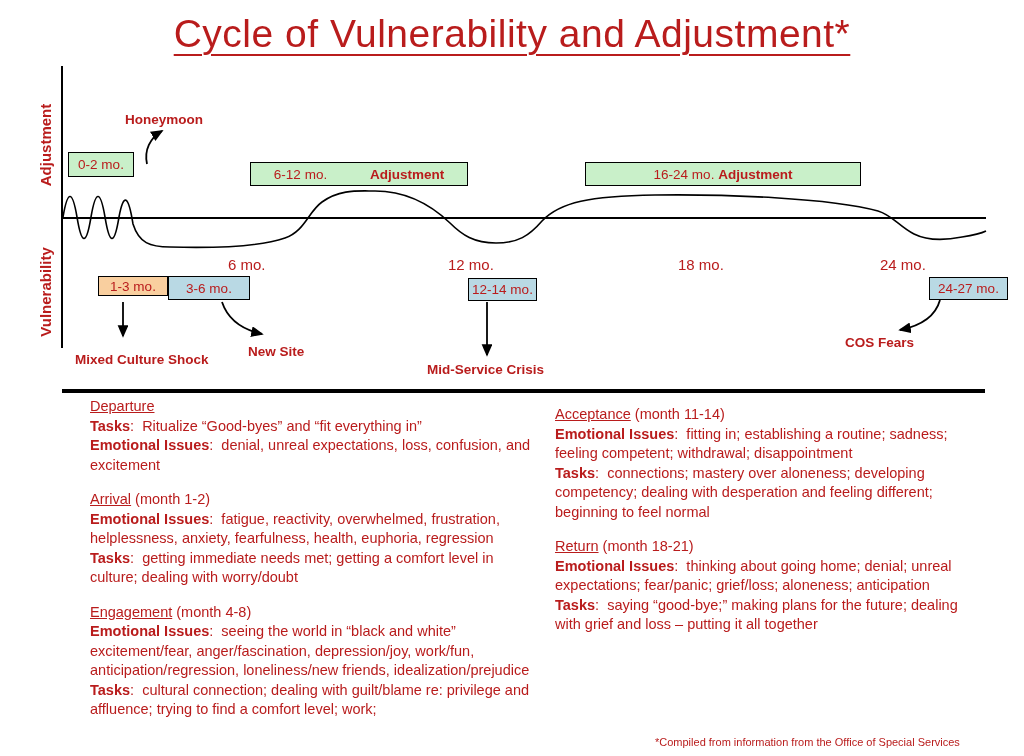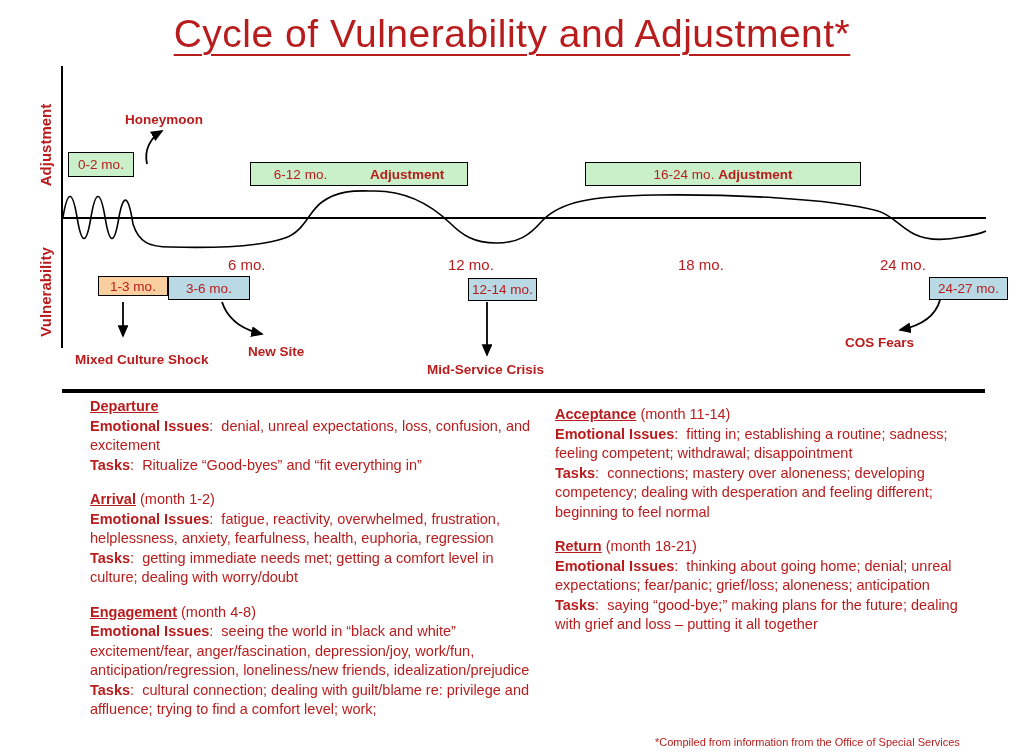--- a/index.html
+++ b/index.html
@@ -28,21 +28,21 @@
   .tbox.orange { background:#f9cf9f; }
   .tbox.blue   { background:#b9d9e4; }
   .tbox b { font-weight:bold; }
 
   .tick { position:absolute; font-size:15px; white-space:nowrap; }
   .callout { position:absolute; font-weight:bold; font-size:13.5px; white-space:nowrap; }
 
   .notes-col { position:absolute; font-size:14.5px; line-height:19.5px; }
   .note-sec { margin:0 0 15px 0; }
   .note-sec p { margin:0; white-space:pre-wrap; }
-  .head-title { font-weight:bold; text-decoration:underline;margin-top:35px; }
+  .head-title { font-weight:normal; text-decoration:underline;margin-top:35px; }
   .sec-line b { font-weight:bold; }
 
   .footnote { position:absolute; font-size:11px; white-space:nowrap; }
 </style>
 </head>
 <body>
 
 <div class="stage">
 
   <svg class="overlay" viewBox="0 0 1024 756">
@@ -124,22 +124,22 @@
   </div>
 
   <div class="callout" style="left:75px;  top:344px;margin-top:8px;">Mixed Culture Shock</div>
   <div class="callout" style="left:248px; top:344px;">New Site</div>
   <div class="callout" style="left:427px; top:362px;">Mid-Service Crisis</div>
   <div class="callout" style="left:845px; top:335px;">COS Fears</div>
 
   <div class="notes-col" style="left:90px; top:397px; width:447px;">
     <div class="note-sec">
       <p class="sec-head"><span class="head-title">Departure</span><span></span></p>
+      <p class="sec-line"><b>Tasks</b><span>:  Ritualize “Good-byes” and “fit everything in”</span></p>
       <p class="sec-line"><b>Emotional Issues</b><span>:  denial, unreal expectations, loss, confusion, and excitement</span></p>
-      <p class="sec-line"><b>Tasks</b><span>:  Ritualize “Good-byes” and “fit everything in”</span></p>
     </div>
     <div class="note-sec">
       <p class="sec-head"><span class="head-title">Arrival</span><span> (month 1-2)</span></p>
       <p class="sec-line"><b>Emotional Issues</b><span>:  fatigue, reactivity, overwhelmed, frustration, helplessness, anxiety, fearfulness, health, euphoria, regression</span></p>
       <p class="sec-line"><b>Tasks</b><span>:  getting immediate needs met; getting a comfort level in culture; dealing with worry/doubt</span></p>
     </div>
     <div class="note-sec">
       <p class="sec-head"><span class="head-title">Engagement</span><span> (month 4-8)</span></p>
       <p class="sec-line"><b>Emotional Issues</b><span>:  seeing the world in “black and white” excitement/fear, anger/fascination, depression/joy, work/fun, anticipation/regression, loneliness/new friends, idealization/prejudice</span></p>
       <p class="sec-line"><b>Tasks</b><span>:  cultural connection; dealing with guilt/blame re: privilege and affluence; trying to find a comfort level; work;</span></p>

